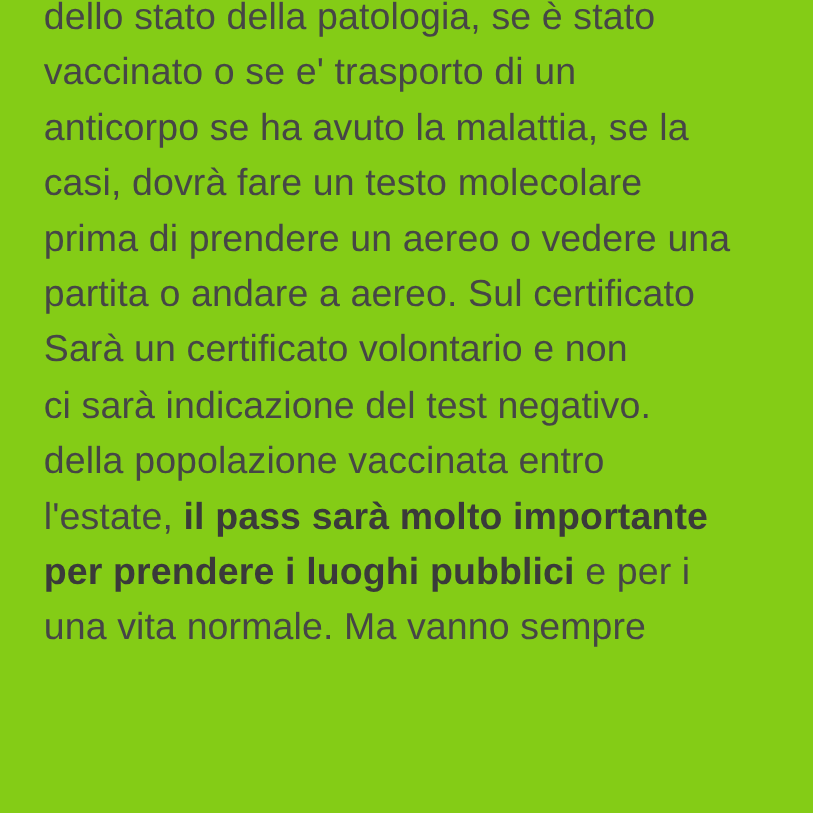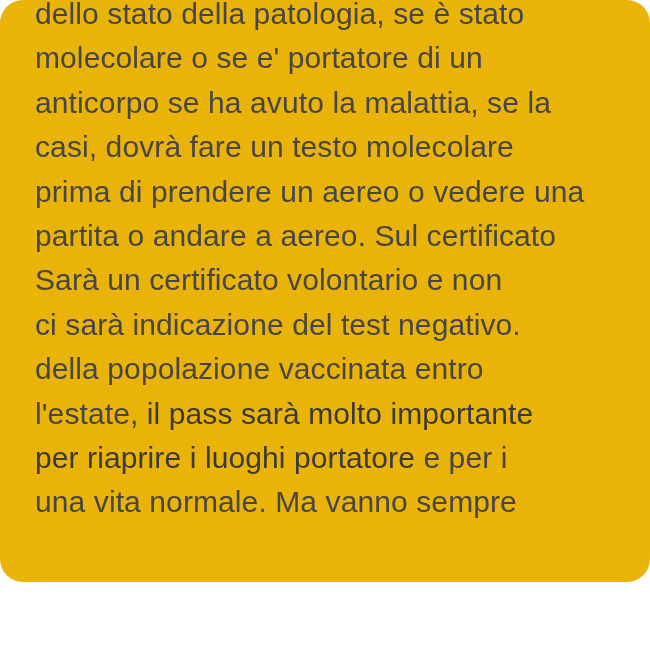--- a/index.html
+++ b/index.html
@@ -6,56 +6,55 @@
     margin: 0;
     padding: 0;
     width: 650px;
     height: 650px;
     overflow: hidden;
     background: #ffffff;
   }
   .page {
     position: relative;
     width: 650px;
-    height: 582px;
-    background: #eab308;
+    height: 650px;
+    background: #84cc16;
     overflow: hidden;
-    border-radius: 23px;
   }
   .article {
     position: absolute;
     top: -8px;
     left: 35px;
     right: 10px;
     font-family: "Liberation Sans", "DejaVu Sans", sans-serif;
     font-size: 30px;
     line-height: 44.4px;
     font-weight: 400;
     color: #464646;
     letter-spacing: 0.1px;
   }
   .line {
     white-space: nowrap;
   }
   .seg-bold {
-    font-weight: 400;
+    font-weight: 700;
     color: #3a3a3a;
   }
 </style>
 </head>
 <body style="background: rgb(255, 255, 255);">
 
 <div class="page">
   <div class="article" style="color: rgb(70, 70, 70);">
       <div class="line"><span class="seg">dello stato della patologia, se è stato</span></div>
-      <div class="line"><span class="seg">molecolare o se e' portatore di un</span></div>
+      <div class="line"><span class="seg">vaccinato o se e' trasporto di un</span></div>
       <div class="line"><span class="seg">anticorpo se ha avuto la malattia, se la</span></div>
       <div class="line"><span class="seg">casi, dovrà fare un testo molecolare</span></div>
       <div class="line"><span class="seg">prima di prendere un aereo o vedere una</span></div>
       <div class="line"><span class="seg">partita o andare a aereo. Sul certificato</span></div>
       <div class="line"><span class="seg">Sarà un certificato volontario e non</span></div>
       <div class="line"><span class="seg">ci sarà indicazione del test negativo.</span></div>
       <div class="line"><span class="seg">della popolazione vaccinata entro</span></div>
       <div class="line"><span class="seg">l'estate, </span><span class="seg-bold" style="color: rgb(58, 58, 58);">il pass sarà molto importante</span></div>
-      <div class="line"><span class="seg-bold" style="color: rgb(58, 58, 58);">per riaprire i luoghi portatore</span><span class="seg"> e per i</span></div>
+      <div class="line"><span class="seg-bold" style="color: rgb(58, 58, 58);">per prendere i luoghi pubblici</span><span class="seg"> e per i</span></div>
       <div class="line"><span class="seg">una vita normale. Ma vanno sempre</span></div>
     </div>
 </div>
 
 </body></html>

